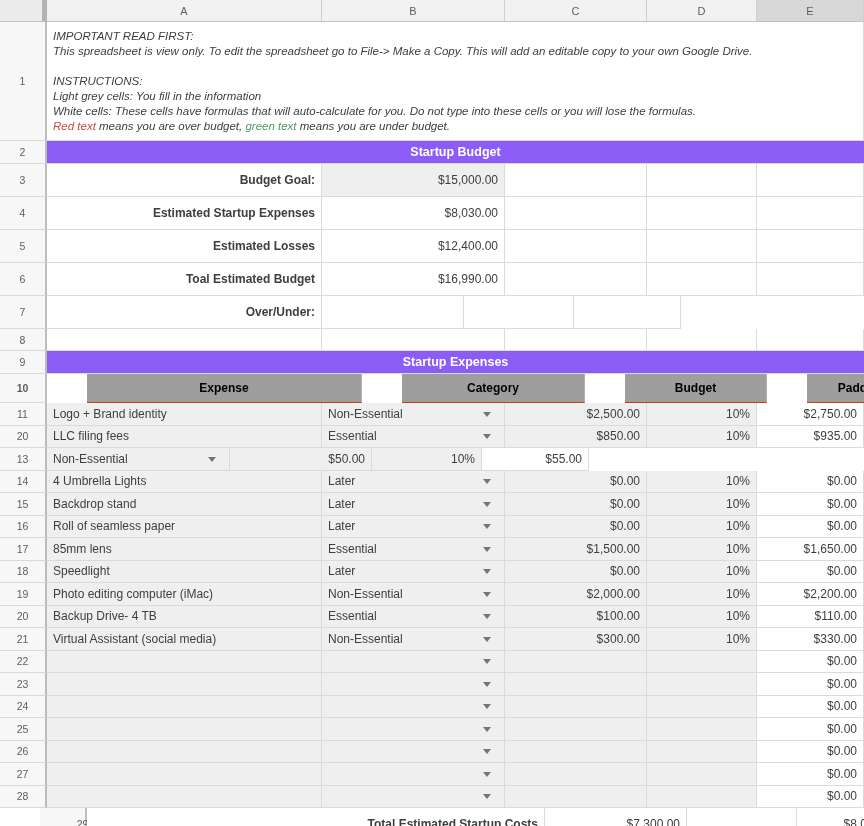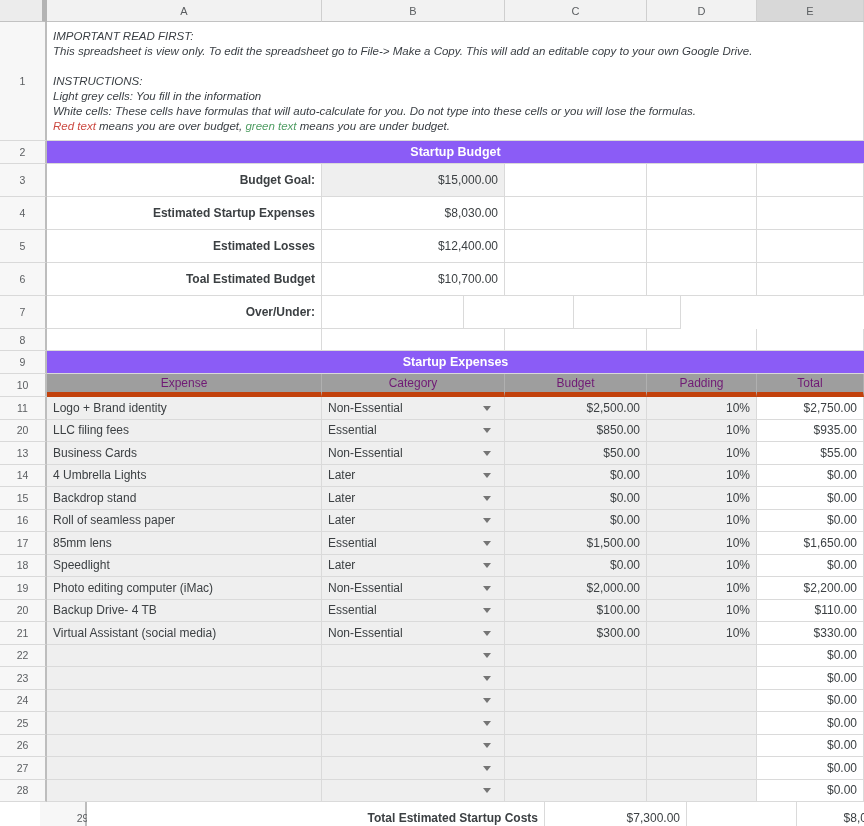--- a/index.html
+++ b/index.html
@@ -22,21 +22,21 @@
   .w-e { width:107px; flex:0 0 107px; }
   .w-ae { width:817px; flex:0 0 817px; }
   .w-ab { width:458px; flex:0 0 458px; }
 
   
   .h-colhead { height:22px; }
   .h-instr { height:119px; }
   .h-band { height:23px; }
   .h-sum { height:33px; }
   .h-plain { height:22px; }
-  .h-hdr { height:23px; }
+  .h-hdr { height:29px;font-weight:bold; }
   .h-data { height:22.5px; }
   .h-total { height:32px;padding-left:40px; }
 
   
   .gutter {
     background:#f7f7f7; border-right:2px solid #bdbdbd; border-bottom:1px solid #d9d9d9;
     color:#5b5e61; font-size:10.5px; display:flex; align-items:center; justify-content:center;
   }
 
   
@@ -63,22 +63,22 @@
 
   
   .band {
     background:#8b5cf6; color:#fff; font-weight:bold; font-size:12.5px;
     display:flex; align-items:center; justify-content:center;
     border-bottom:1px solid #d9d9d9;
   }
 
   
   .thead {
-    background:#9e9e9e; color:#701a75; display:flex; align-items:center; justify-content:center;
-    border-right:1px solid #b0b0b0; border-bottom:5px solid #c2410c; font-size:12px;
+    background:#9e9e9e; color:#000000; display:flex; align-items:center; justify-content:center;
+    border-right:1px solid #b0b0b0; border-bottom:1px solid #c2410c; font-size:12px;margin-left:40px;
   }
 
   
   .instructions {
     border-bottom:1px solid #d9d9d9; background:#fff;
     padding:7px 0 0 6px; display:block; font-style:italic;
     font-size:11.5px; line-height:15px; color:#3a3f44;
   }
   .instructions .ih { font-weight:normal; }
   .instructions .gap { height:15px; }
@@ -149,21 +149,21 @@
         <div class="gutter w-gut h-sum">5</div>
         <div class="cell ar bold w-a h-sum">Estimated Losses</div>
         <div class="cell ar w-b h-sum">$12,400.00</div>
         <div class="cell w-c h-sum"></div>
         <div class="cell w-d h-sum"></div>
         <div class="cell w-e h-sum"></div>
       </div>
       <div class="row h-sum">
         <div class="gutter w-gut h-sum">6</div>
         <div class="cell ar bold w-a h-sum">Toal Estimated Budget</div>
-        <div class="cell ar w-b h-sum">$10,700.00</div>
+        <div class="cell ar w-b h-sum">$16,990.00</div>
         <div class="cell w-c h-sum"></div>
         <div class="cell w-d h-sum"></div>
         <div class="cell w-e h-sum"></div>
       </div>
       <div class="row h-sum">
         <div class="gutter w-gut h-sum">7</div>
         <div class="cell ar bold w-a h-sum">Over/Under:</div>
         <div class="cell w-c h-sum"></div>
         <div class="cell w-d h-sum"></div>
         <div class="cell w-e h-sum"></div>
@@ -205,21 +205,20 @@
       <div class="row h-data">
         <div class="gutter w-gut h-data">20</div>
         <div class="cell al gray w-a h-data">LLC filing fees</div>
         <div class="cell al gray w-b h-data">Essential<div class="dd-arrow"></div></div>
         <div class="cell ar gray w-c h-data">$850.00</div>
         <div class="cell ar gray w-d h-data">10%</div>
         <div class="cell ar w-e h-data">$935.00</div>
       </div>
       <div class="row h-data">
         <div class="gutter w-gut h-data">13</div>
-        <div class="cell al gray w-a h-data">Business Cards</div>
         <div class="cell al gray w-b h-data">Non-Essential<div class="dd-arrow"></div></div>
         <div class="cell ar gray w-c h-data">$50.00</div>
         <div class="cell ar gray w-d h-data">10%</div>
         <div class="cell ar w-e h-data">$55.00</div>
       </div>
       <div class="row h-data">
         <div class="gutter w-gut h-data">14</div>
         <div class="cell al gray w-a h-data">4 Umbrella Lights</div>
         <div class="cell al gray w-b h-data">Later<div class="dd-arrow"></div></div>
         <div class="cell ar gray w-c h-data">$0.00</div>

